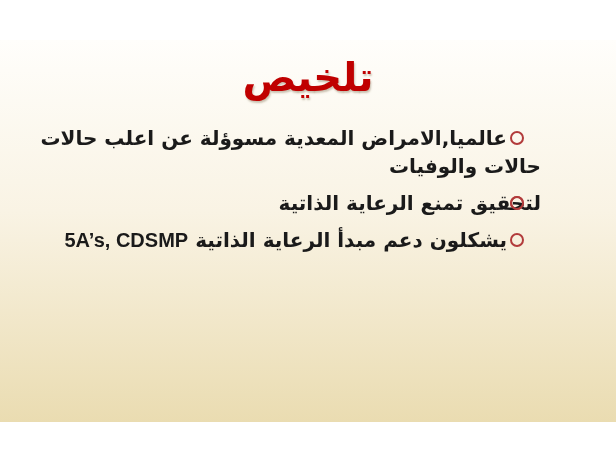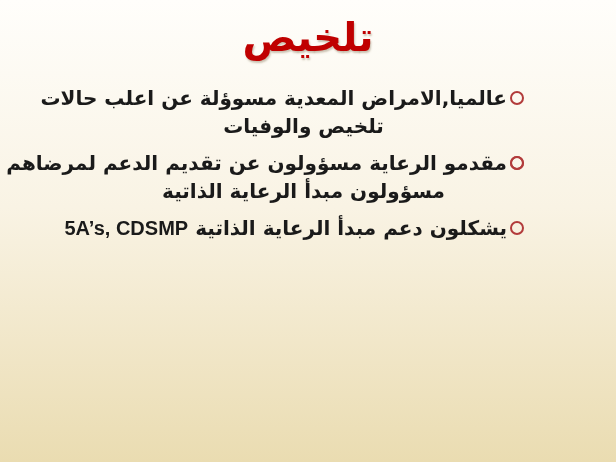--- a/index.html
+++ b/index.html
@@ -2,27 +2,28 @@
 <html lang="ar" style="--color-title: #C00000; --color-bullet_outline: #B23B3B; --color-body_text: #1A1A1A; --color-background_top: #FFFEFB; --color-background_bottom: #EADCB1;"><head>
 <meta charset="utf-8">
 <style>
   html, body {
     margin: 0;
     padding: 0;
   }
   .slide {
     position: relative;
     width: 616px;
-    height: 462px;
+    height: 382px;
     overflow: hidden;
     background: linear-gradient(to bottom,
       var(--color-background_top, #FFFEFB) 0%,
       #F9F3E4 45%,
       var(--color-background_bottom, #EADCB1) 100%);
     font-family: "DejaVu Sans", sans-serif;
+    margin-top: 40px;
   }
   .slide-title {
     position: absolute;
     top: 12px;
     left: 0;
     width: 100%;
     text-align: center;
     direction: rtl;
     font-size: 40px;
     line-height: 50px;
@@ -45,21 +46,21 @@
     top: 7px;
     right: 17px;
     width: 10px;
     height: 10px;
     border: 2px solid var(--color-bullet_outline, #B23B3B);
     border-radius: 50%;
     background: transparent;
   }
   .line {
     direction: rtl;
-    text-align: center;
+    text-align: right;
     white-space: nowrap;
     font-size: 20px;
     line-height: 28px;
     font-weight: bold;
     color: var(--color-body_text, #1A1A1A);
   }
   .line-first {
     padding-right: 34px;
   }
   .line-mi {
@@ -75,31 +76,30 @@
 
 <div class="slide">
 
   <div class="slide-title">تلخيص</div>
 
   <div class="content">
 
     <div class="bullet">
       <span class="bullet-circle"></span>
       <div class="line line-first">عالميا,الامراض المعدية مسوؤلة عن اعلب حالات</div>
-      <div class="line">تلخيص والوفيات</div>
+      <div class="line">حالات والوفيات</div>
     </div>
 
     <div class="bullet">
       <span class="bullet-circle"></span>
     </div>
 
     <div class="bullet">
       <span class="bullet-circle"></span>
-      <div class="line line-first">مقدمو الرعاية مسؤولون عن تقديم الدعم لمرضاهم</div>
-      <div class="line">مسؤولون مبدأ الرعاية الذاتية</div>
+      <div class="line">لتحقيق تمنع الرعاية الذاتية</div>
     </div>
 
     <div class="bullet">
       <span class="bullet-circle"></span>
       <div class="line line-first" dir="rtl"><span>يشكلون دعم  مبدأ الرعاية الذاتية</span> <span class="latin" dir="ltr">5A’s, CDSMP</span></div>
     </div>
 
   </div>
 </div>
 

